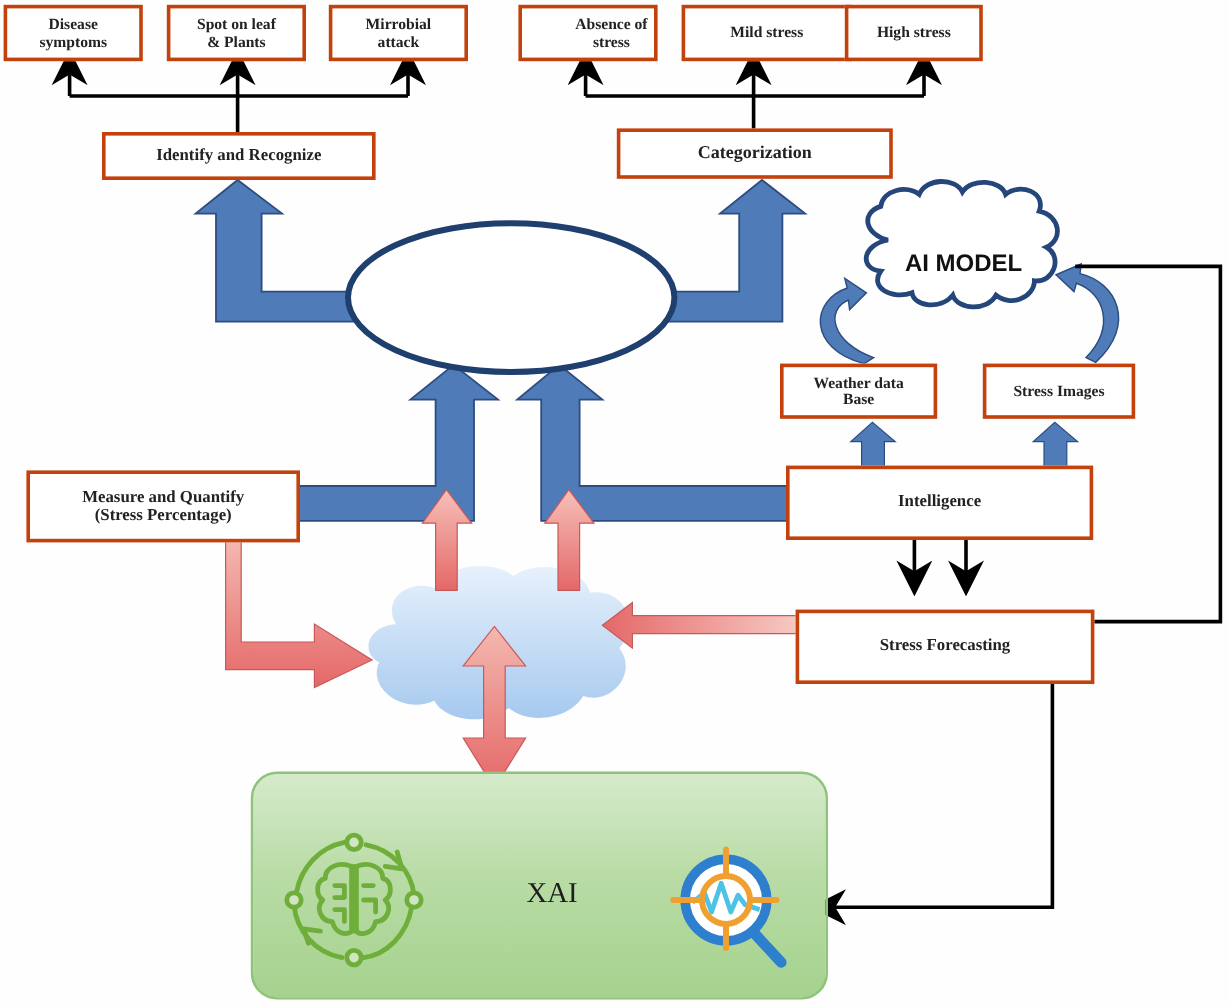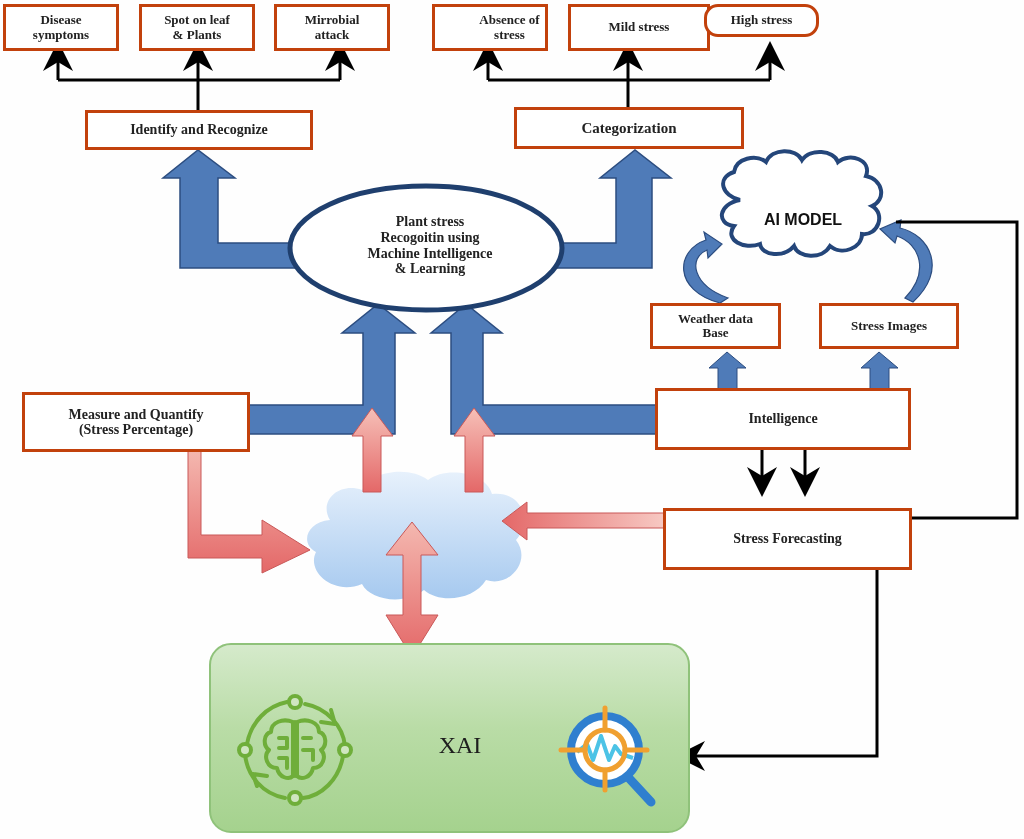--- a/index.html
+++ b/index.html
@@ -17,21 +17,21 @@
   .fs15 { font-size: 15px; }
   .ellipse-text {
     position: absolute; left: 300px; top: 198px; width: 260px; height: 95px;
     display: flex; align-items: center; justify-content: center; text-align: center;
     font-family: "Liberation Serif", serif; font-weight: bold; font-size: 14px; color: #222;
     line-height: 1.12; white-space: pre-line;
   }
   .cloud-text {
     position: absolute; left: 728px; top: 205px; width: 150px; height: 30px;
     display: flex; align-items: center; justify-content: center;
-    font-family: "Liberation Sans", sans-serif; font-weight: bold; font-size: 16px; color: #111;
+    font-family: "Liberation Sans", sans-serif; font-weight: bold; font-size: 20px; color: #111;
   }
   .xai-box {
     position: absolute; left: 209px; top: 643px; width: 481px; height: 190px; box-sizing: border-box;
     border: 2px solid #8fc27a; border-radius: 22px;
     background: linear-gradient(180deg, #d5eacb 0%, #b9dca6 45%, #a5d28e 100%);
   }
   .xai-label {
     position: absolute; left: 410px; top: 725px; width: 100px; height: 40px;
     display: flex; align-items: center; justify-content: center;
     font-family: "Liberation Serif", serif; font-size: 24px; color: #1e1e1e;
@@ -130,32 +130,28 @@
 symptoms</div>
   <div class="box fs13" style="left:139px;top:4px;width:116px;height:47px;white-space:pre-line;">Spot on leaf
 &amp; Plants</div>
   <div class="box fs13" style="left:274px;top:4px;width:116px;height:47px;white-space:pre-line;">Mirrobial
 attack</div>
   <div class="box fs14" style="left:85px;top:110px;width:228px;height:40px;">Identify and Recognize</div>
 
   <div class="box fs13" style="left:432px;top:4px;width:116px;height:47px;white-space:pre-line;padding-left:39px;">Absence of
 stress</div>
   <div class="box fs13" style="left:568px;top:4px;width:142px;height:47px;">Mild stress</div>
-  <div class="box fs13" style="left:704px;top:4px;width:115px;height:33px;border-radius:14px;">High stress</div>
+  <div class="box fs13" style="left:704px;top:4px;width:115px;height:47px;">High stress</div>
   <div class="box fs15" style="left:514px;top:107px;width:230px;height:42px;">Categorization</div>
 
-  <div class="ellipse-text">Plant stress
-Recogoitin using
-Machine Intelligence
-&amp; Learning</div>
 
   <div class="cloud-text">AI MODEL</div>
   <div class="box fs13" style="left:650px;top:303px;width:131px;height:46px;white-space:pre-line;">Weather data
 Base</div>
-  <div class="box fs13" style="left:819px;top:303px;width:140px;height:46px;">Stress Images</div>
+  <div class="box fs13" style="left:819px;top:303px;width:127px;height:46px;">Stress Images</div>
 
   <div class="box fs14" style="left:22px;top:392px;width:228px;height:60px;white-space:pre-line;">Measure and Quantify
 (Stress Percentage)</div>
 
   <div class="box fs14" style="left:655px;top:388px;width:256px;height:62px;">Intelligence</div>
   <div class="box fs14" style="left:663px;top:488px;width:249px;height:62px;margin-top:20px;">Stress Forecasting</div>
 
   <div class="xai-box"></div>
   <div class="xai-label">XAI</div>
 

